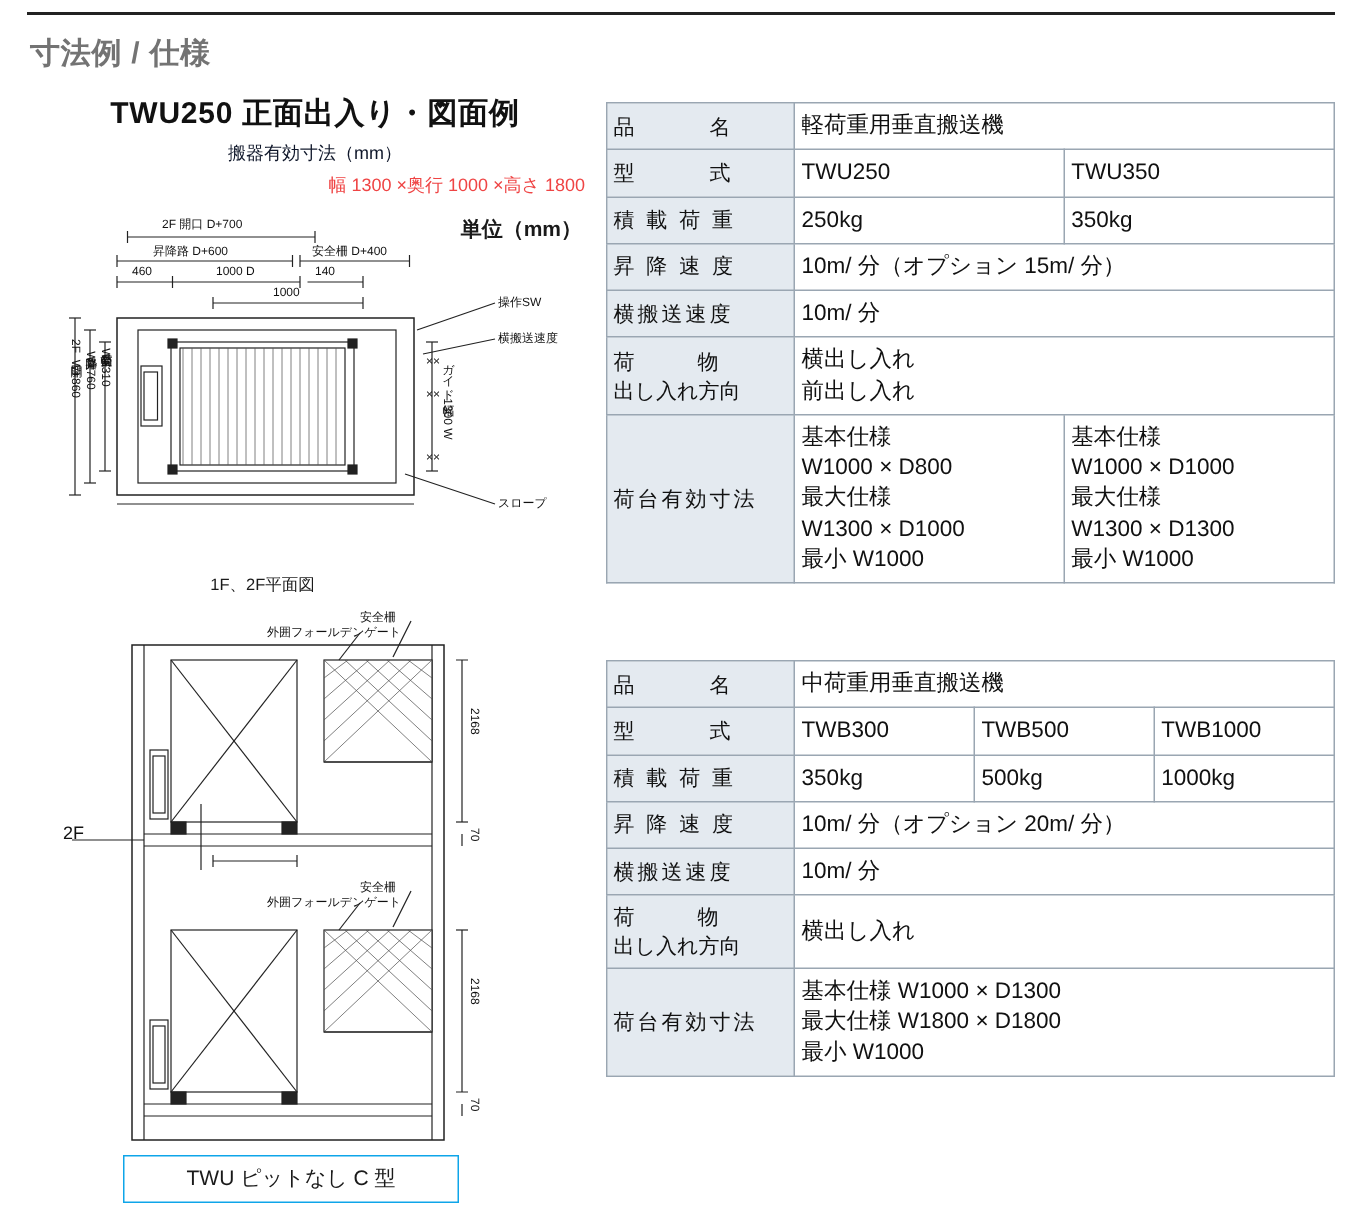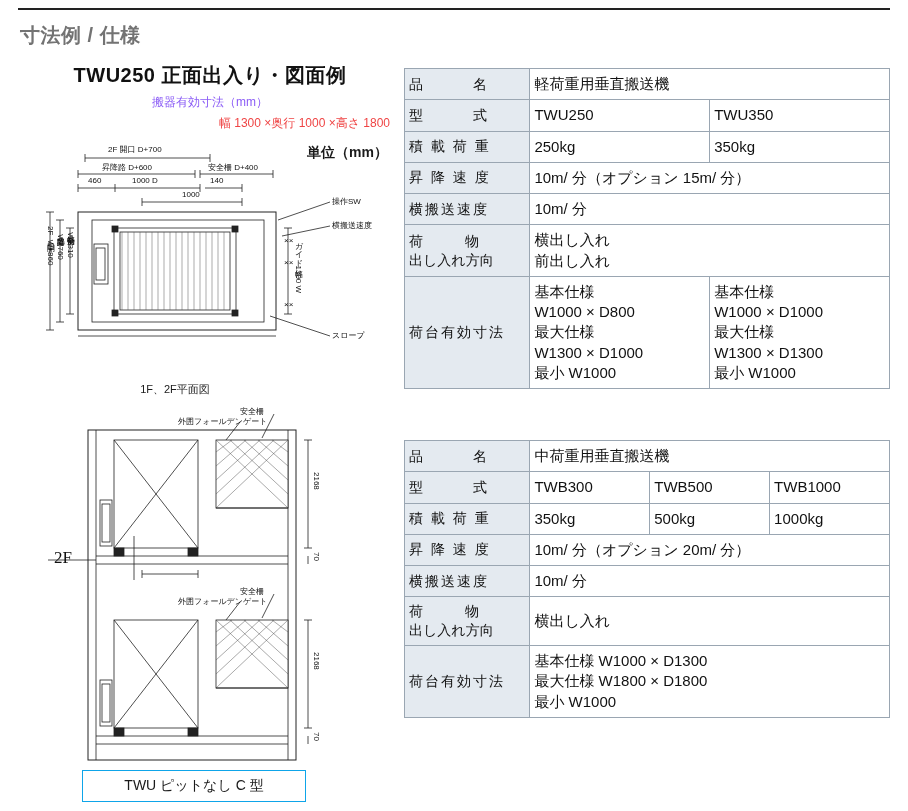--- a/index.html
+++ b/index.html
@@ -46,21 +46,21 @@
     text-align: center;
     font-size: 20px;
     font-weight: bold;
     color: #111;
     letter-spacing: 0.5px;
   }
   .fig-sub {
     text-align: center;
     font-size: 12px;
     margin-top: 5px;
-    color: #8b5cf6;
+    color: #0f172a;
   }
   .fig-sub2 {
     text-align: right;
     font-size: 12px;
     margin-top: 4px;
     color: #ef4444;
   }
 
   .unit-label {
     position: absolute;
@@ -246,21 +246,21 @@
       <line x1="240" y1="176" x2="300" y2="196"></line>
 
       <line x1="48" y1="196" x2="246" y2="196"></line>
     </g>
   </svg>
 
   <div class="tiny" style="left:78px; top:4px;">2F 開口 D+700</div>
   <div class="tiny" style="left:72px; top:22px;">昇降路 D+600</div>
   <div class="tiny" style="left:178px; top:22px;">安全柵 D+400</div>
   <div class="tiny" style="left:58px; top:36px;">460</div>
-  <div class="tiny" style="left:102px; top:36px;">1000 D</div>
+  <div class="tiny" style="left:114px; top:36px;">1000 D</div>
   <div class="tiny" style="left:180px; top:36px;">140</div>
   <div class="tiny" style="left:152px; top:50px;">1000</div>
 
   <div class="tiny" style="left:302px; top:56px;">操作SW</div>
   <div class="tiny" style="left:302px; top:80px;">横搬送速度</div>
   <div class="tiny" style="left:302px; top:190px;">スロープ</div>
 
   <div class="tiny vert" style="left:14px; top:86px;">2F 開口 W+860</div>
   <div class="tiny vert" style="left:24px; top:92px;">昇降路 W+760</div>
   <div class="tiny vert" style="left:34px; top:90px;">前受台幅 W+310</div>
@@ -352,21 +352,21 @@
       <line x1="112" y1="166" x2="112" y2="174"></line>
       <line x1="168" y1="166" x2="168" y2="174"></line>
       <line x1="104" y1="132" x2="104" y2="176"></line>
     </g>
   </svg>
 
   <div class="tiny" style="left:210px; top:2px;">安全柵</div>
   <div class="tiny" style="left:148px; top:12px;">外囲フォールデンゲート</div>
   <div class="tiny" style="left:210px; top:182px;">安全柵</div>
   <div class="tiny" style="left:148px; top:192px;">外囲フォールデンゲート</div>
-  <div class="tiny" style="left:24px; top:144px; font-size:17px;font-family:Liberation Serif, serif;">2F</div>
+  <div class="tiny" style="left:12px; top:144px; font-size:12px;">2F</div>
 
   <div class="tiny vert" style="left:282px; top:68px;">2168</div>
   <div class="tiny vert" style="left:282px; top:148px;">70</div>
   <div class="tiny vert" style="left:282px; top:248px;">2168</div>
   <div class="tiny vert" style="left:282px; top:328px;">70</div>
 </div>
 
 <div class="elev-caption-box">
   <span>TWU ピットなし C 型</span>
 </div>

